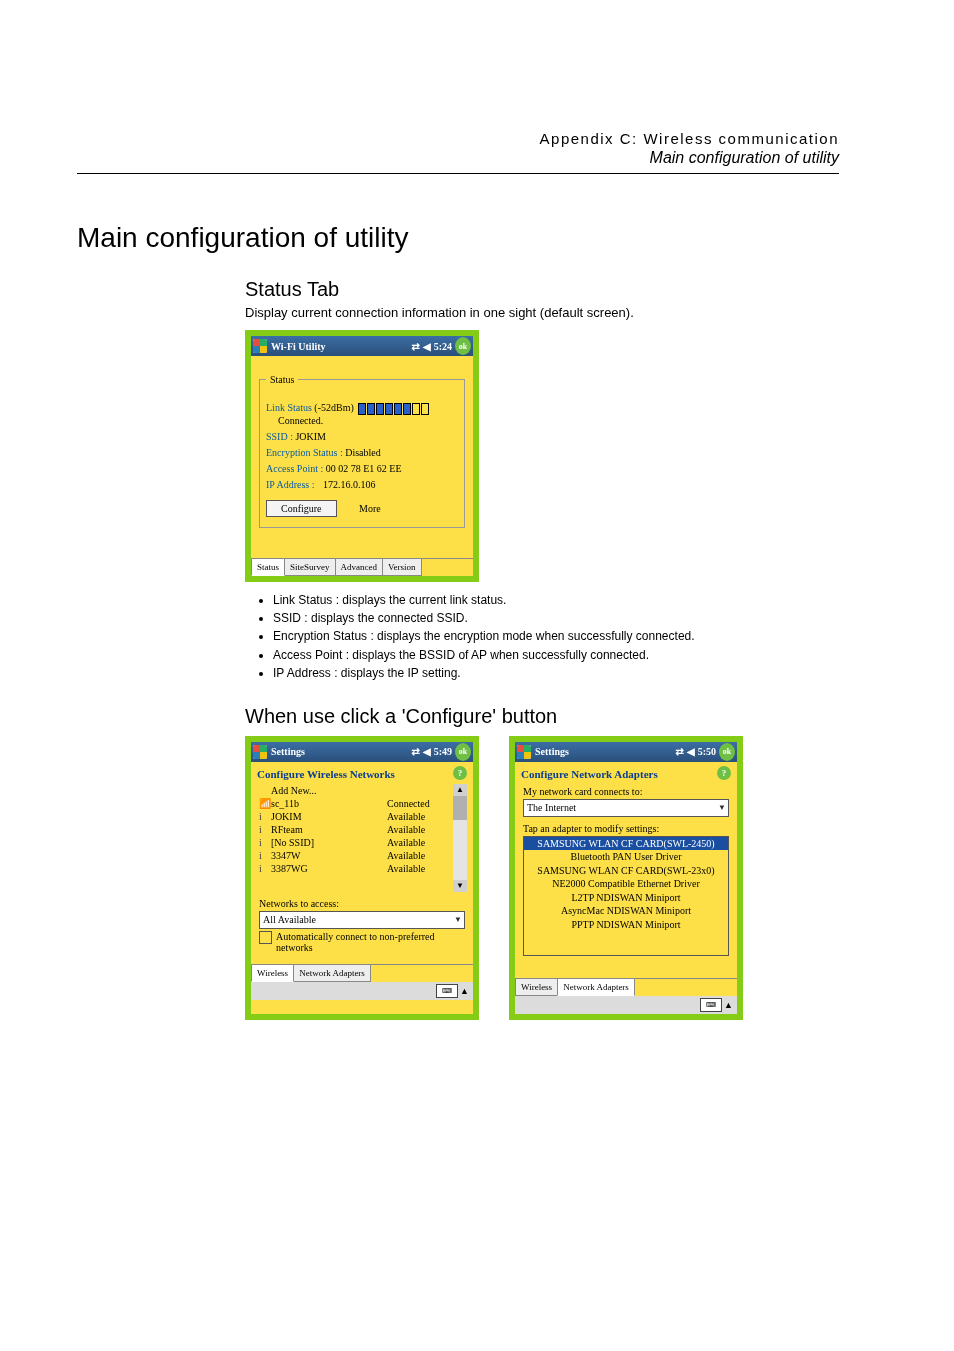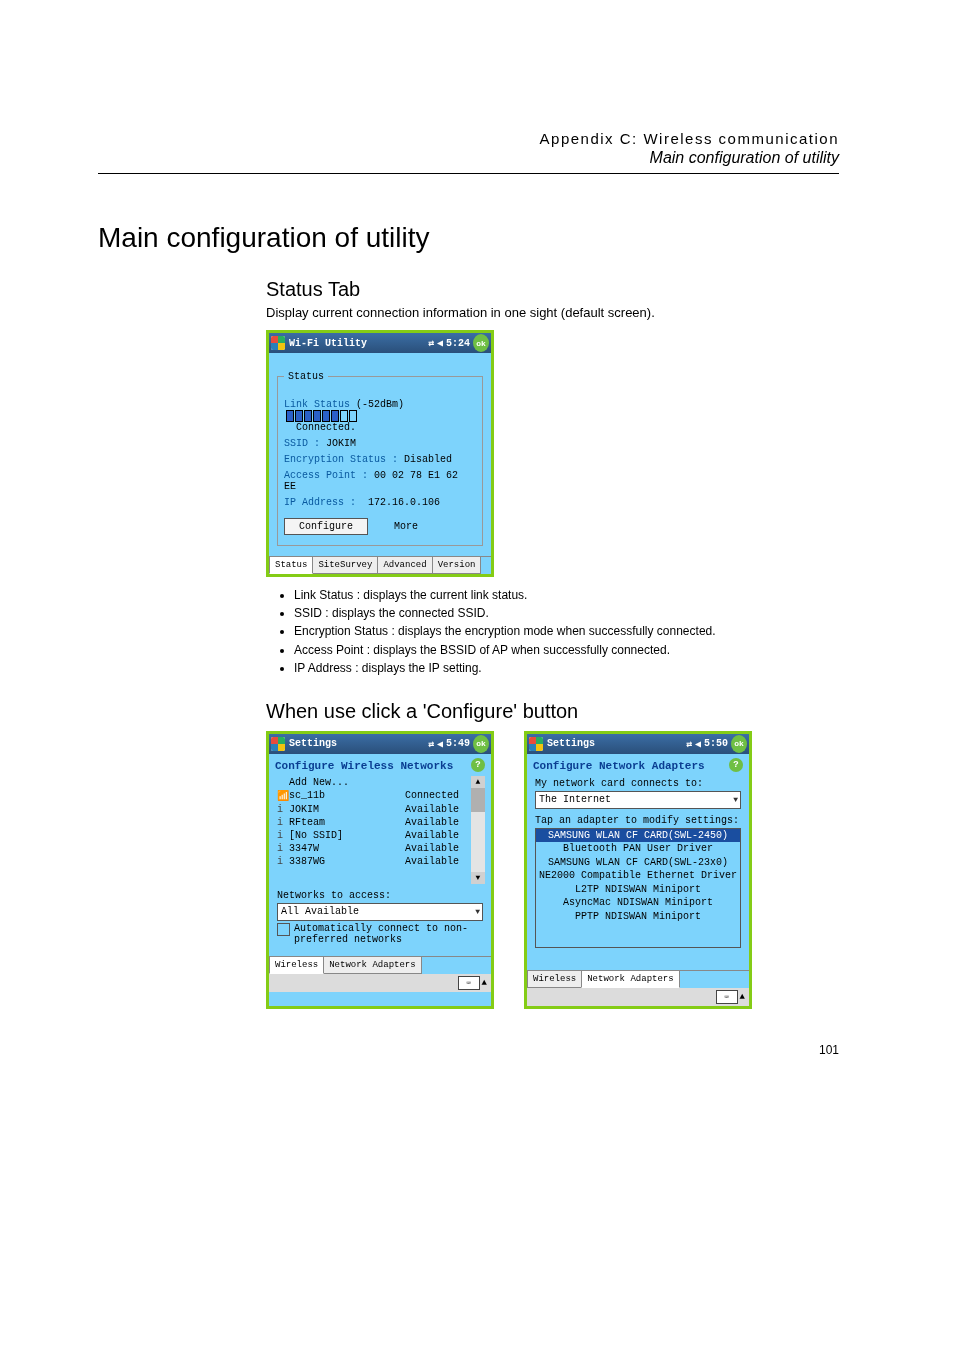--- a/index.html
+++ b/index.html
@@ -5,21 +5,21 @@
   body {
     margin: 0;
     padding: 0;
     font-family: Verdana, Arial, sans-serif;
     background: #fff;
     color: #000;
   }
   .page {
     width: 954px;
     margin: 0 auto;
-    padding: 130px 115px 60px 98px;
+    padding: 130px 115px 60px 77px;
     box-sizing: border-box;
   }
   .header-block {
     text-align: right;
     border-bottom: 1.5px solid #000;
     padding-bottom: 6px;
     margin-bottom: 48px;
   }
   .appendix-line {
     font-size: 15px;
@@ -51,24 +51,24 @@
   ul.bullets {
     font-size: 12px;
     padding-left: 28px;
     margin: 10px 0 24px 0;
   }
   ul.bullets li { margin: 2px 0; line-height: 1.35; }
 
   
   .wm {
     width: 222px;
-    border: 3px solid #84cc16;
-    font-family: Liberation Mono, monospace;
+    border: 6px solid #84cc16;
+    font-family: Liberation Serif, serif;
     font-size: 10px;
-    background: #7dd3fc;
+    background: #fde047;
     position: relative;
     display: inline-block;
     vertical-align: top;
   }
   .wm-titlebar {
     height: 20px;
     background: linear-gradient(#3b6ea5, #2a4f7a);
     color: #fff;
     display: flex;
     align-items: center;
@@ -359,14 +359,13 @@
           <span class="wm-tab active">Network Adapters</span>
         </div>
         <div class="sip-bar">
           <span class="kbd">⌨</span>
           <span class="arw">▲</span>
         </div>
       </div>
     </div>
   </div>
 
-  <div class="page-num">101</div>
 </div>
 
 </body></html>

